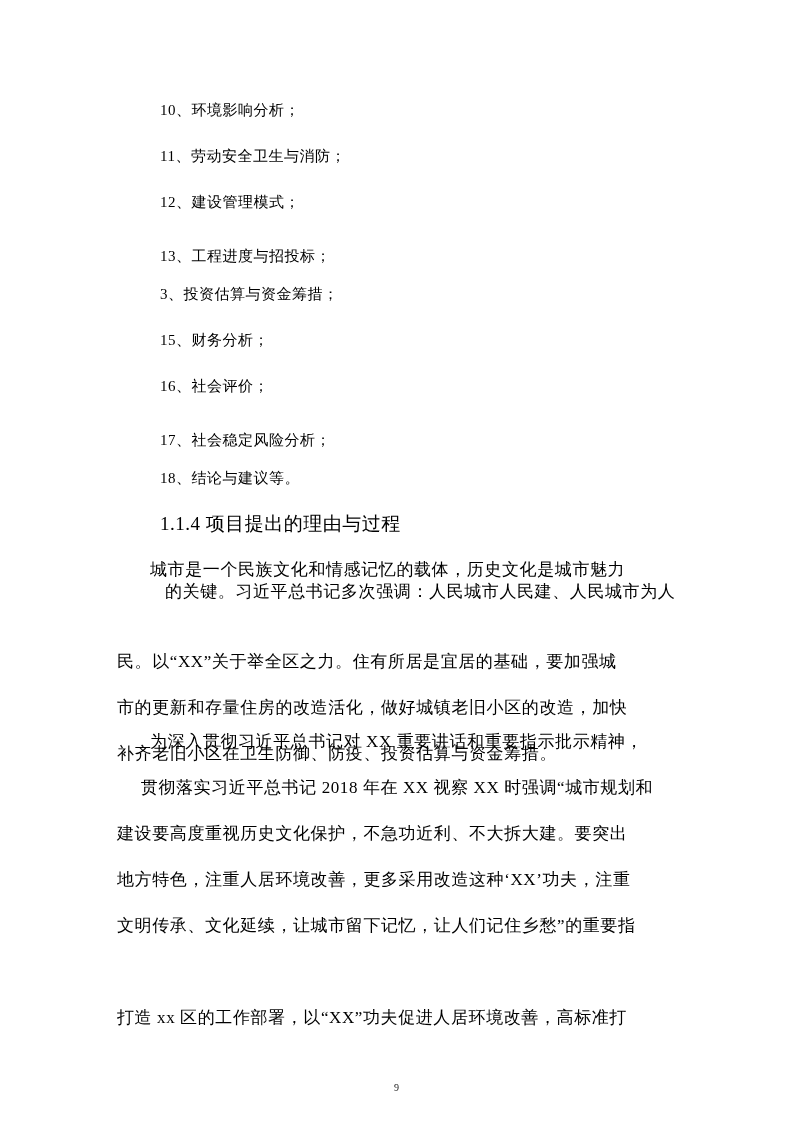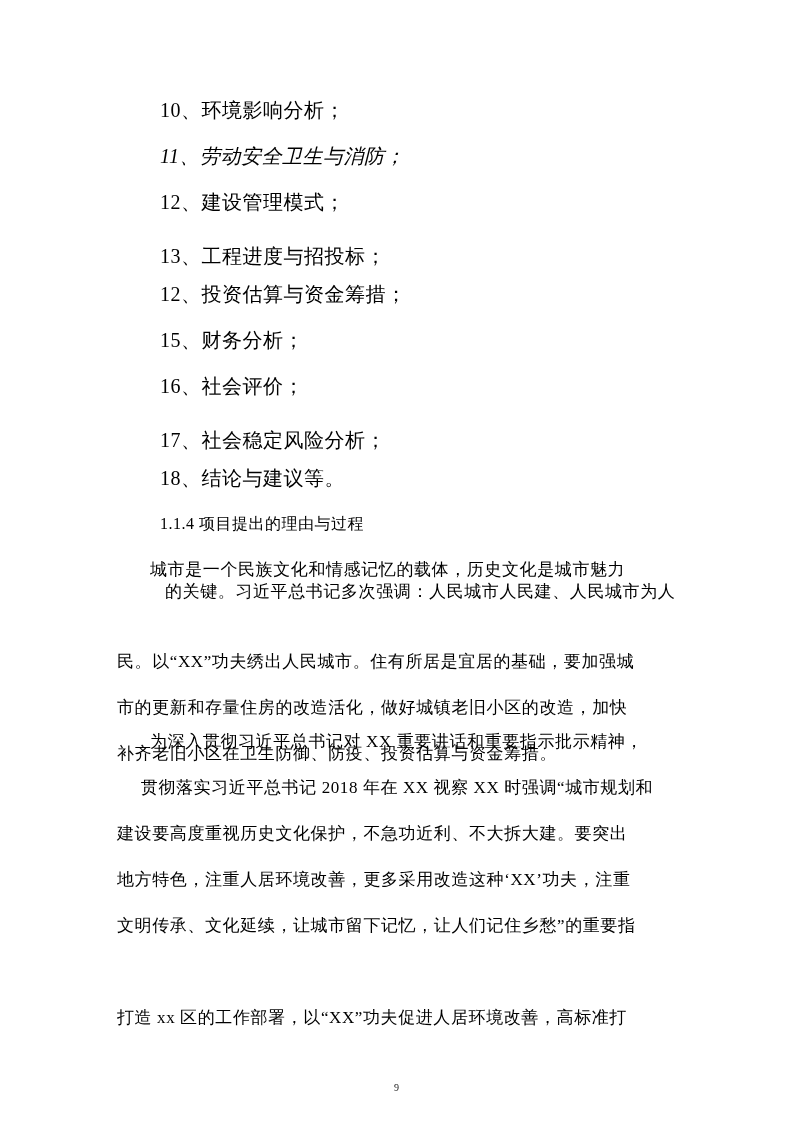--- a/index.html
+++ b/index.html
@@ -17,29 +17,29 @@
     }
     .page {
       position: absolute;
       left: 0; top: 0;
       width: 793px; height: 1122px;
       background: #ffffff;
     }
     .list-item {
       position: absolute;
       left: 160px;
-      font-size: 20px;
+      font-size: 15px;
       line-height: 24px;
       white-space: nowrap;
       letter-spacing: 0.5px;
     }
     .heading {
       position: absolute;
       left: 160px;
-      font-size: 16px;
+      font-size: 19px;
       line-height: 24px;
       white-space: nowrap;
       letter-spacing: 0.5px;
     }
     .para-line {
       position: absolute;
       left: 117px;
       width: 560px;
       font-size: 17px;
       line-height: 24px;
@@ -57,34 +57,34 @@
       line-height: 12px;
       color: #222222;
     }
   </style>
 </head>
 <body>
 
 <div class="page">
 
   <div class="list-item" style="top:98px;">10、环境影响分析；</div>
-  <div class="list-item" style="top:144px;font-style:italic;">11、劳动安全卫生与消防；</div>
+  <div class="list-item" style="top:144px;">11、劳动安全卫生与消防；</div>
   <div class="list-item" style="top:190px;">12、建设管理模式；</div>
   <div class="list-item" style="top:244px;">13、工程进度与招投标；</div>
-  <div class="list-item" style="top:282px;">12、投资估算与资金筹措；</div>
+  <div class="list-item" style="top:282px;">3、投资估算与资金筹措；</div>
   <div class="list-item" style="top:328px;">15、财务分析；</div>
   <div class="list-item" style="top:374px;">16、社会评价；</div>
   <div class="list-item" style="top:420px;margin-top:8px;">17、社会稳定风险分析；</div>
   <div class="list-item" style="top:466px;">18、结论与建议等。</div>
 
   <div class="heading" style="top:512px;">1.1.4 项目提出的理由与过程</div>
 
   <div class="para-line indent" style="top:558px;">城市是一个民族文化和情感记忆的载体，历史文化是城市魅力</div>
   <div class="para-line" style="top:580px;margin-left:48px;">的关键。习近平总书记多次强调：人民城市人民建、人民城市为人</div>
-  <div class="para-line" style="top:650px;">民。以“XX”功夫绣出人民城市。住有所居是宜居的基础，要加强城</div>
+  <div class="para-line" style="top:650px;">民。以“XX”关于举全区之力。住有所居是宜居的基础，要加强城</div>
   <div class="para-line" style="top:696px;">市的更新和存量住房的改造活化，做好城镇老旧小区的改造，加快</div>
   <div class="para-line" style="top:742px;">补齐老旧小区在卫生防御、防疫、投资估算与资金筹措。</div>
 
   <div class="para-line indent" style="top:730px;">为深入贯彻习近平总书记对 XX 重要讲话和重要指示批示精神，</div>
   <div class="para-line" style="top:776px;text-align:center;">贯彻落实习近平总书记 2018 年在 XX 视察 XX 时强调“城市规划和</div>
   <div class="para-line" style="top:822px;">建设要高度重视历史文化保护，不急功近利、不大拆大建。要突出</div>
   <div class="para-line" style="top:868px;">地方特色，注重人居环境改善，更多采用改造这种‘XX’功夫，注重</div>
   <div class="para-line" style="top:914px;">文明传承、文化延续，让城市留下记忆，让人们记住乡愁”的重要指</div>
   <div class="para-line" style="top:1006px;">打造 xx 区的工作部署，以“XX”功夫促进人居环境改善，高标准打</div>
 

